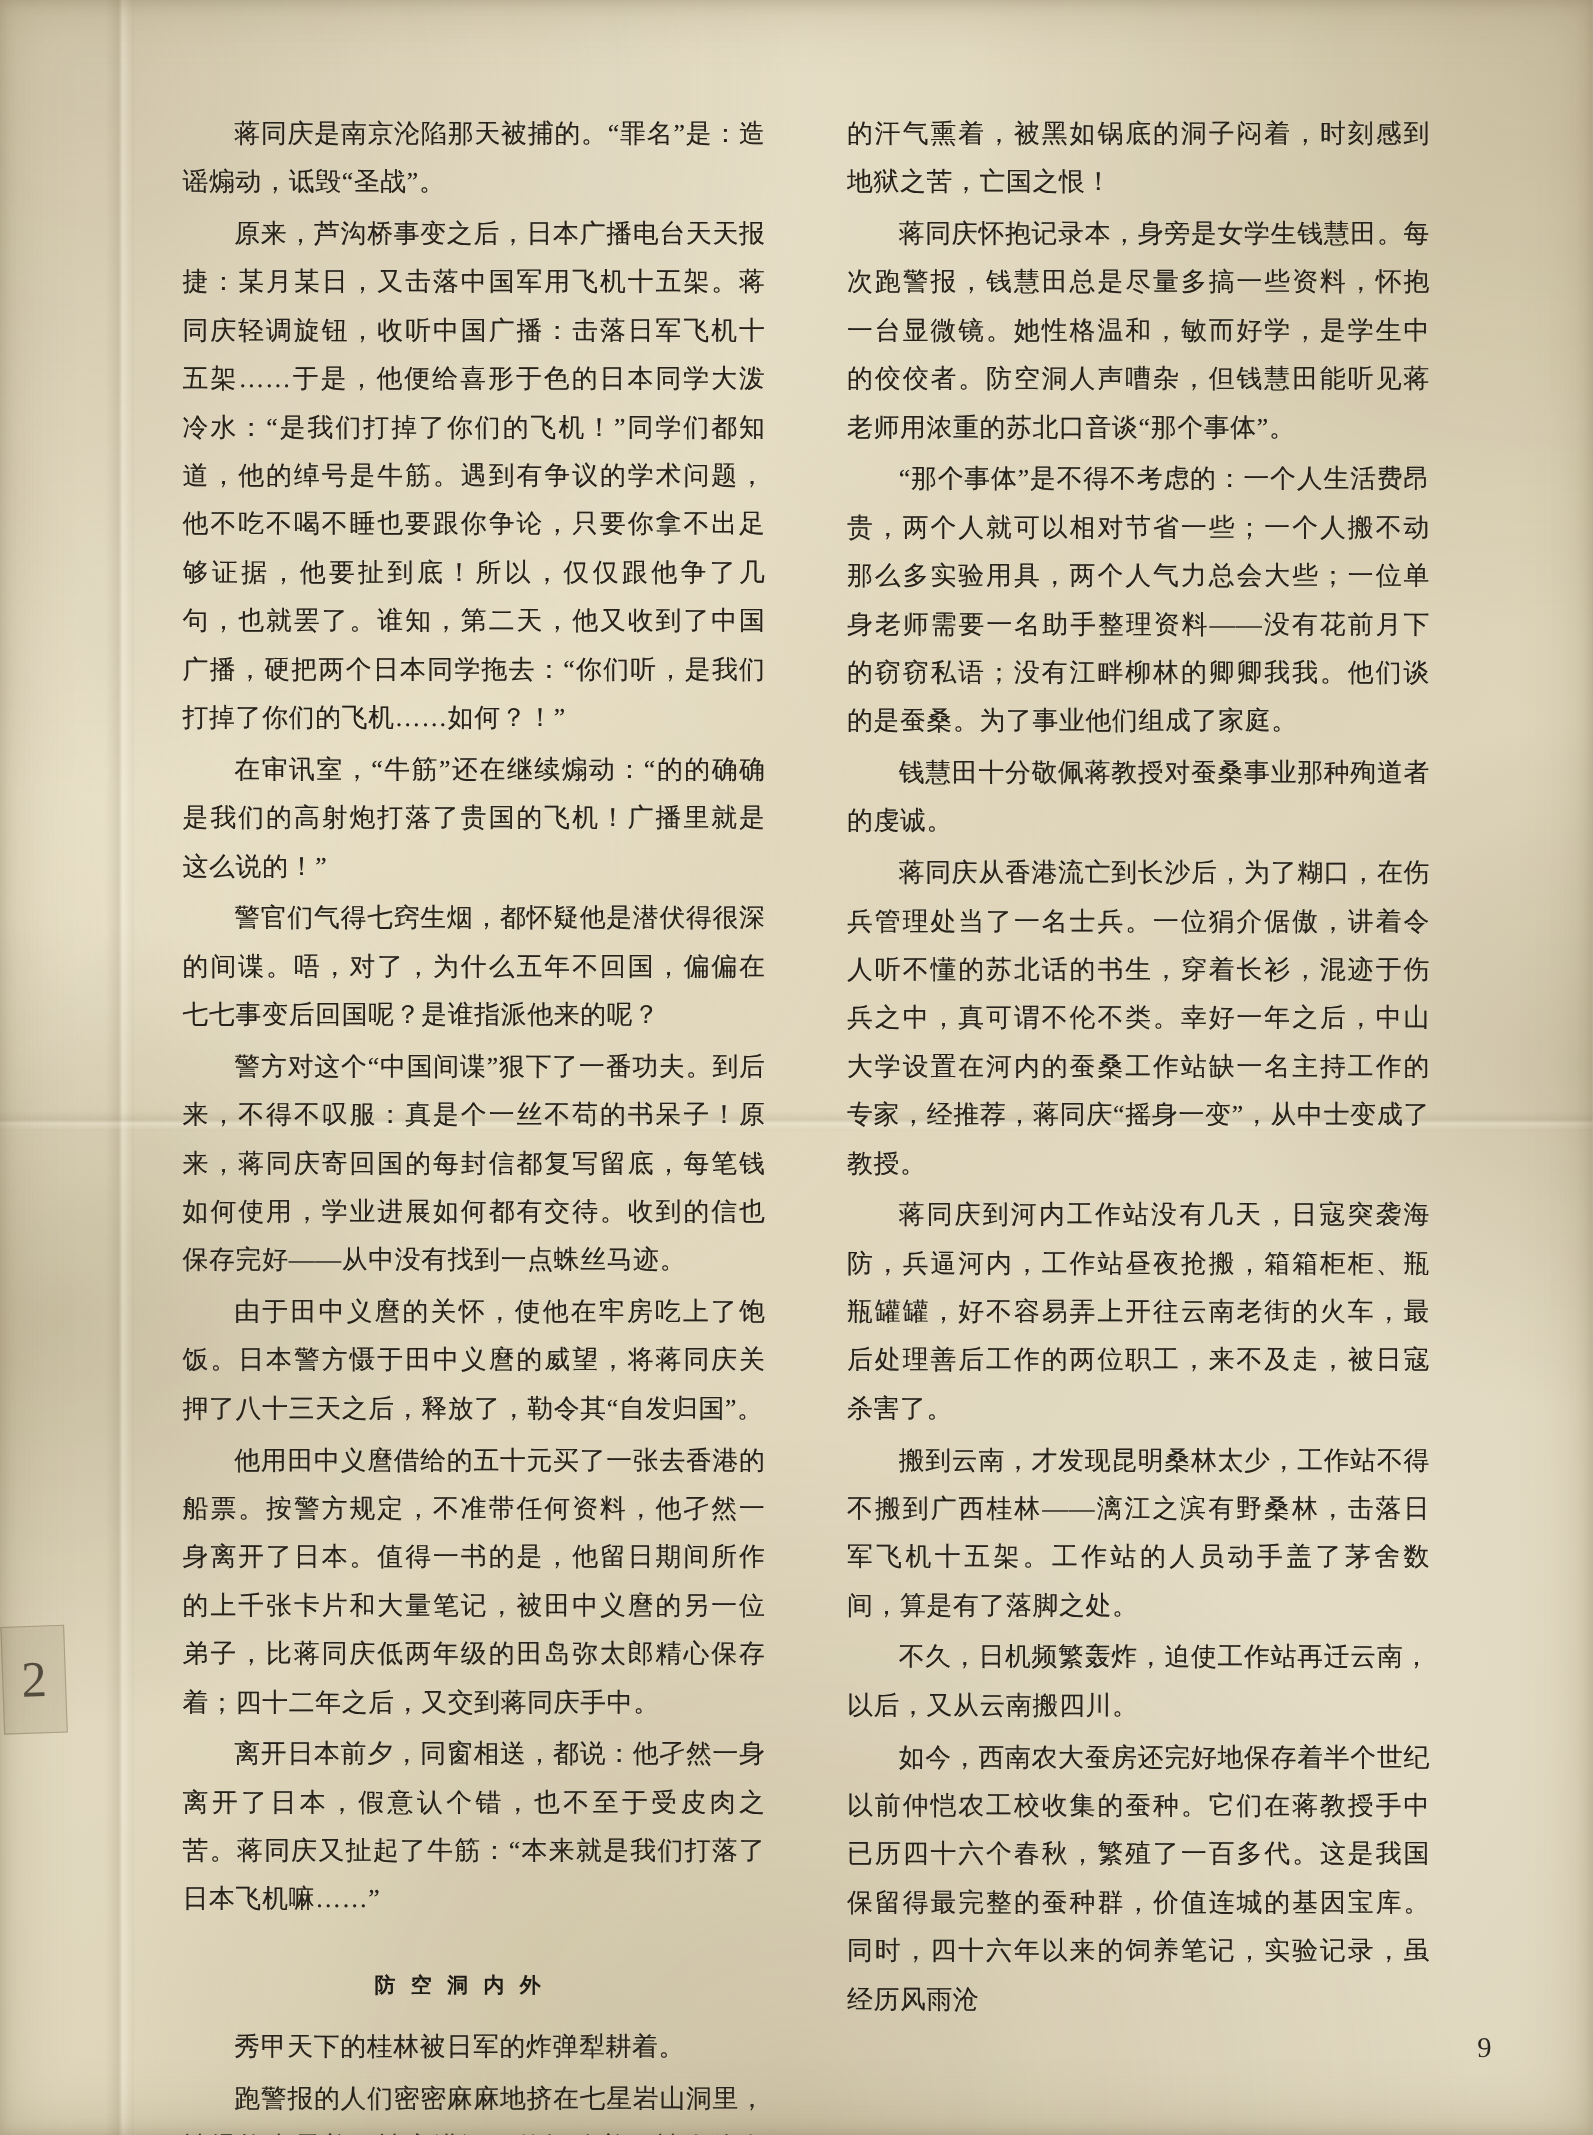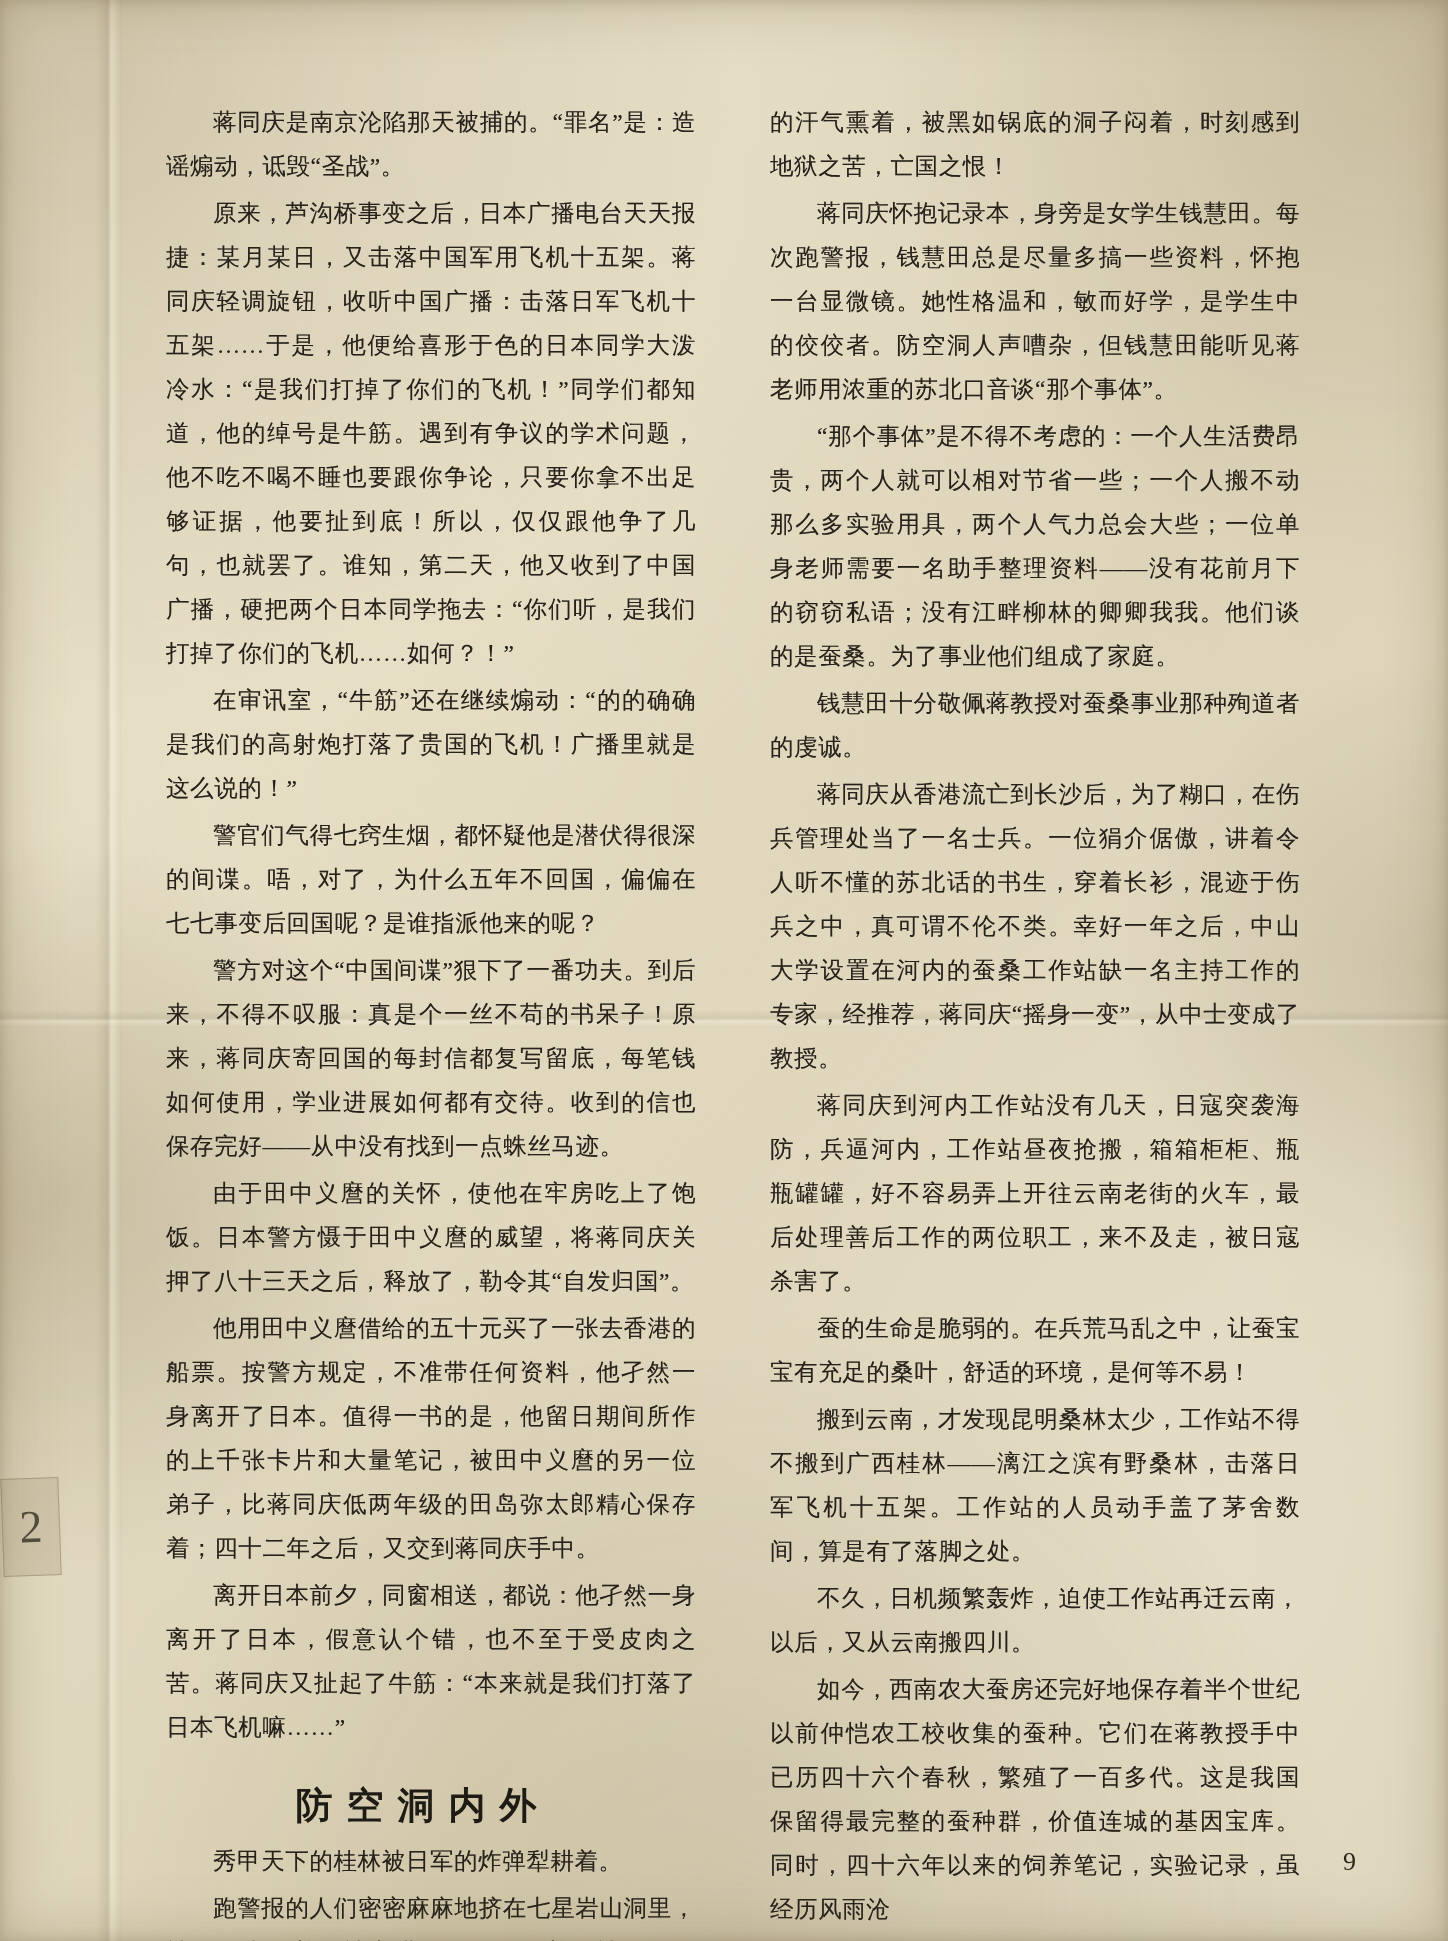--- a/index.html
+++ b/index.html
@@ -91,21 +91,21 @@
     letter-spacing: 0.6px;
     text-align: justify;
     text-justify: inter-character;
     color: #26221b;
     text-shadow: 0 0 0.6px rgba(40,35,25,0.35);
   }
   p.noindent { text-indent: 0; }
   .section-title {
     margin: 34px 0 10px 0;
     text-align: center;
-    font-size: 37px;
+    font-size: 19px;
     font-weight: bold;
     letter-spacing: 14px;
     line-height: 46px;
     color: #1e1b15;
   }
   .pagenum {
     position: absolute;
     right: 92px;
     bottom: 64px;
     font-size: 26px;
@@ -140,21 +140,20 @@
       <p class="para">跑警报的人们密密麻麻地挤在七星岩山洞里，被爆炸声震着，被窜进洞里的烟呛着，被人体发出</p>
     </div>
 
     <div class="col">
       <p class="para noindent">的汗气熏着，被黑如锅底的洞子闷着，时刻感到地狱之苦，亡国之恨！</p>
       <p class="para">蒋同庆怀抱记录本，身旁是女学生钱慧田。每次跑警报，钱慧田总是尽量多搞一些资料，怀抱一台显微镜。她性格温和，敏而好学，是学生中的佼佼者。防空洞人声嘈杂，但钱慧田能听见蒋老师用浓重的苏北口音谈“那个事体”。</p>
       <p class="para">“那个事体”是不得不考虑的：一个人生活费昂贵，两个人就可以相对节省一些；一个人搬不动那么多实验用具，两个人气力总会大些；一位单身老师需要一名助手整理资料——没有花前月下的窃窃私语；没有江畔柳林的卿卿我我。他们谈的是蚕桑。为了事业他们组成了家庭。</p>
       <p class="para">钱慧田十分敬佩蒋教授对蚕桑事业那种殉道者的虔诚。</p>
       <p class="para">蒋同庆从香港流亡到长沙后，为了糊口，在伤兵管理处当了一名士兵。一位狷介倨傲，讲着令人听不懂的苏北话的书生，穿着长衫，混迹于伤兵之中，真可谓不伦不类。幸好一年之后，中山大学设置在河内的蚕桑工作站缺一名主持工作的专家，经推荐，蒋同庆“摇身一变”，从中士变成了教授。</p>
       <p class="para">蒋同庆到河内工作站没有几天，日寇突袭海防，兵逼河内，工作站昼夜抢搬，箱箱柜柜、瓶瓶罐罐，好不容易弄上开往云南老街的火车，最后处理善后工作的两位职工，来不及走，被日寇杀害了。</p>
-      <p class="para">蚕的生命是脆弱的。在兵荒马乱之中，让蚕宝宝有充足的桑叶，舒适的环境，是何等不易！</p>
       <p class="para">搬到云南，才发现昆明桑林太少，工作站不得不搬到广西桂林——漓江之滨有野桑林，击落日军飞机十五架。工作站的人员动手盖了茅舍数间，算是有了落脚之处。</p>
       <p class="para">不久，日机频繁轰炸，迫使工作站再迁云南，以后，又从云南搬四川。</p>
       <p class="para">如今，西南农大蚕房还完好地保存着半个世纪以前仲恺农工校收集的蚕种。它们在蒋教授手中已历四十六个春秋，繁殖了一百多代。这是我国保留得最完整的蚕种群，价值连城的基因宝库。同时，四十六年以来的饲养笔记，实验记录，虽经历风雨沧</p>
     </div>
 
   </div>
 
   <div class="pagenum">9</div>
   <div class="edge-shadow"></div>
 </div>

